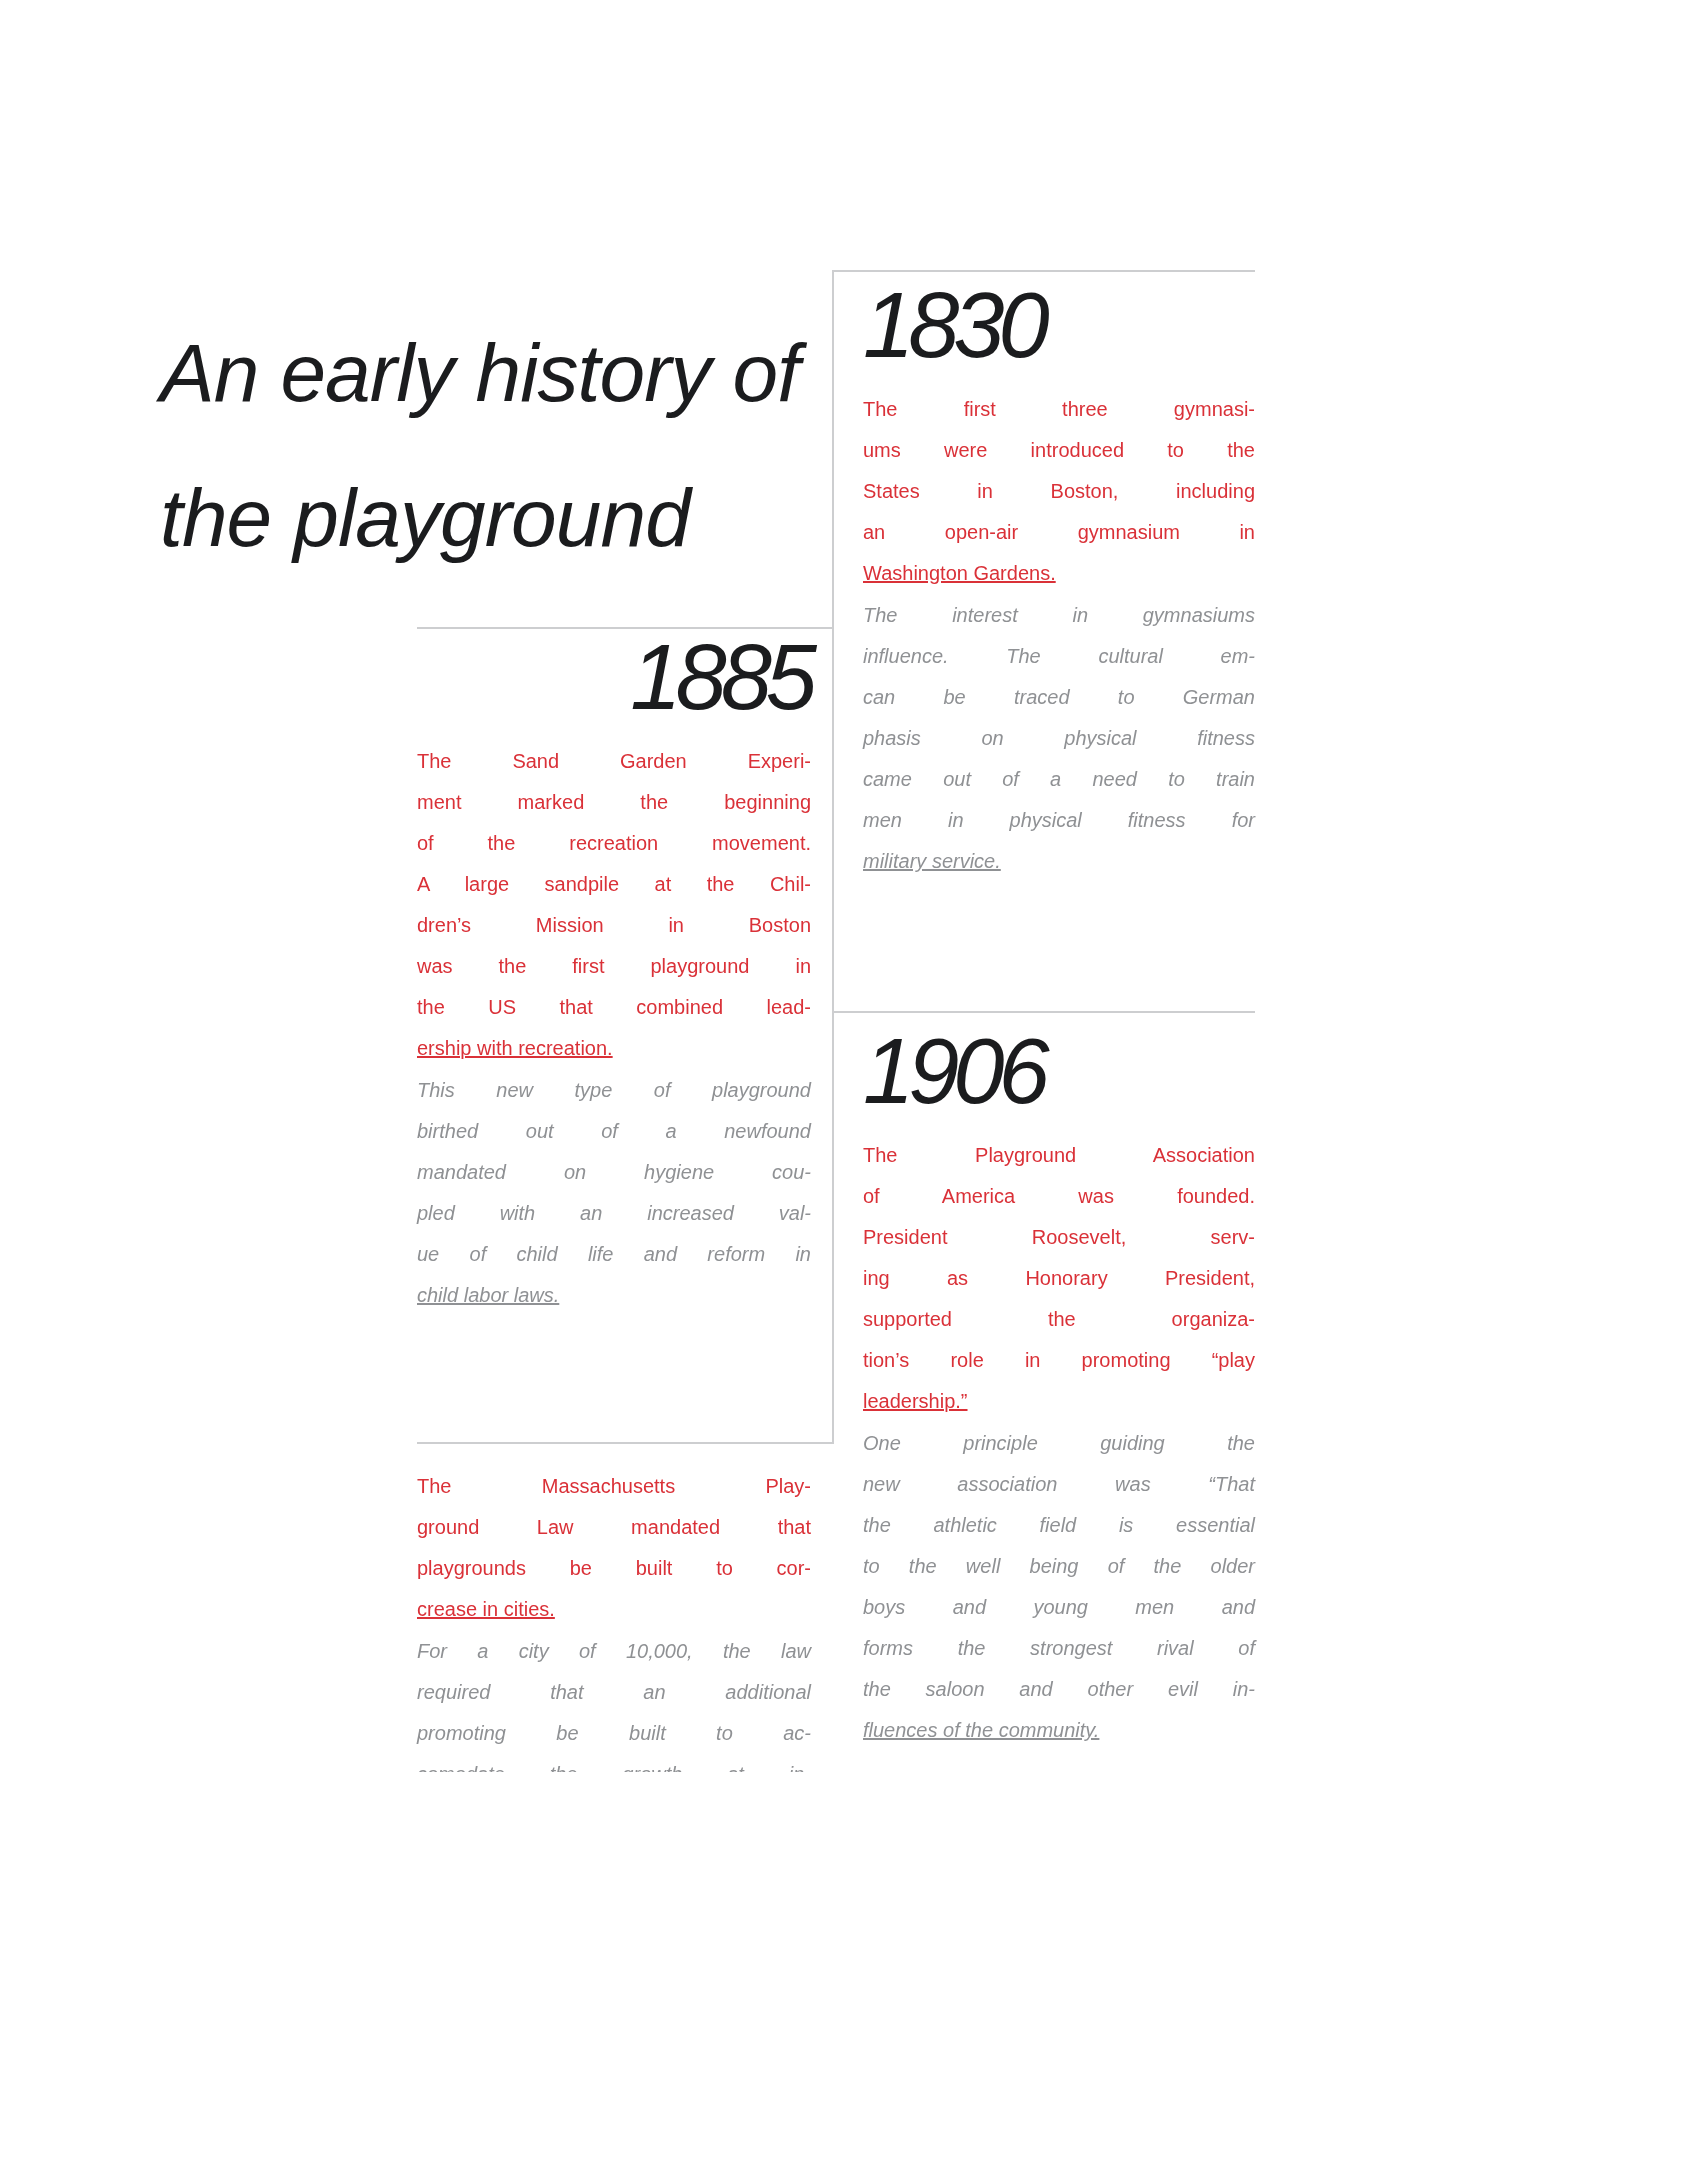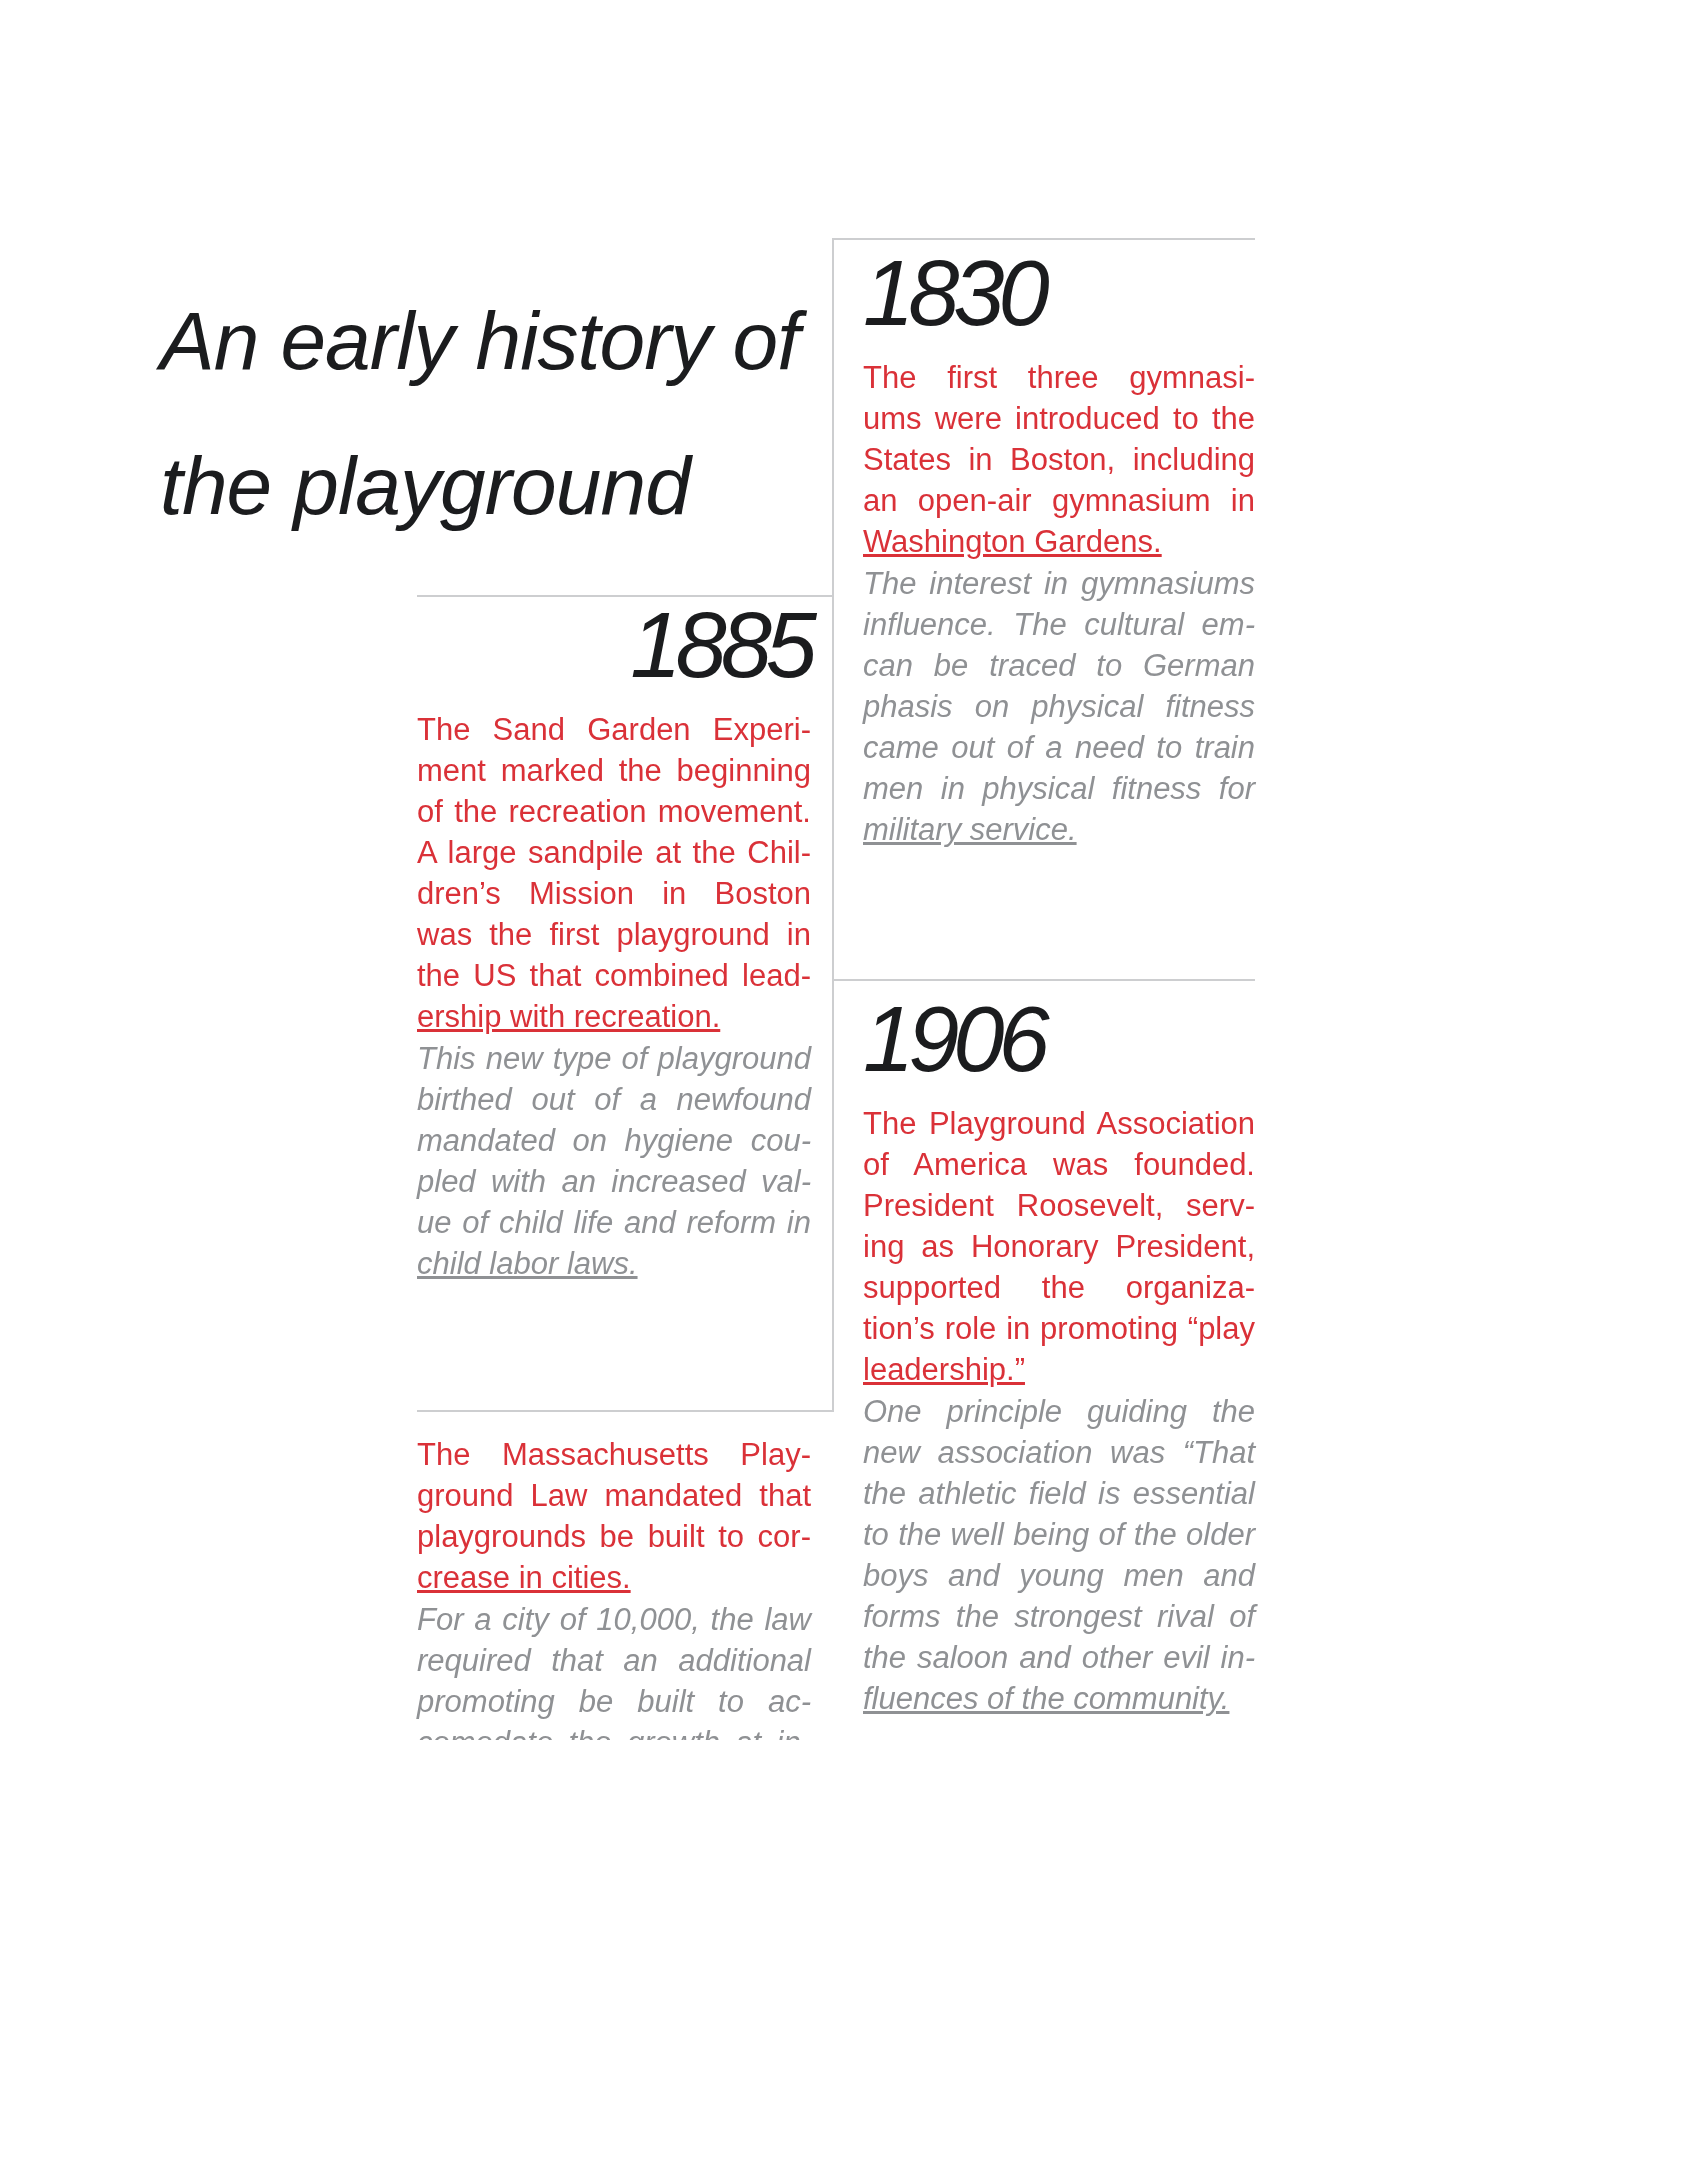--- a/index.html
+++ b/index.html
@@ -10,20 +10,21 @@
     --paper:#ffffff;
   }
   html,body{margin:0;padding:0;background:#ffffff;}
   .page{
     position:relative;
     width:1685px;
     height:1740px;
     background:var(--paper);
     overflow:hidden;
     font-family:"Liberation Sans", sans-serif;
+    margin-top:32px;
   }
   
   .rule{position:absolute;background:var(--rule);}
   .rule.h{height:1.7px;}
   .rule.v{width:1.7px;}
 
   
   .title{
     position:absolute;
     left:160px;
@@ -44,21 +45,21 @@
   .year{
     font-size:92px;
     line-height:102px;
     font-style:italic;
     font-weight:100;
     letter-spacing:-6px;
     color:var(--ink);
   }
   .entry.flip .year{text-align:right;}
 
-  .para{margin:12.8px 0 0 0;font-size:31px;line-height:41px;}
+  .para{margin:12.8px 0 0 0;font-size:20px;line-height:41px;}
   .para .ln{
     text-align:justify;
     text-align-last:justify;
     -moz-text-align-last:justify;
   }
   .para .ln.end{
     text-align-last:left;
     text-decoration:underline;
     -moz-text-align-last:left;
   }

